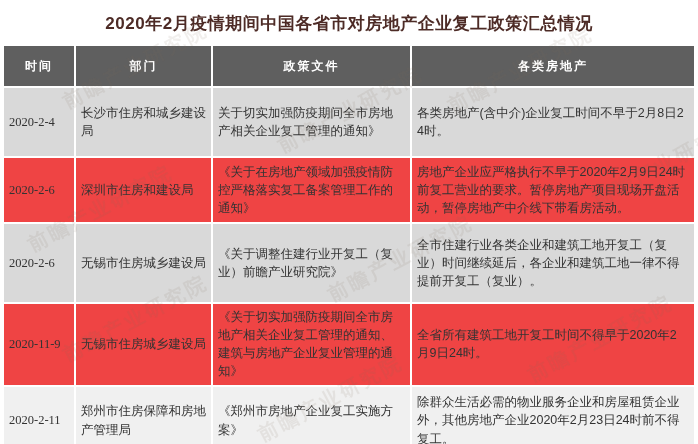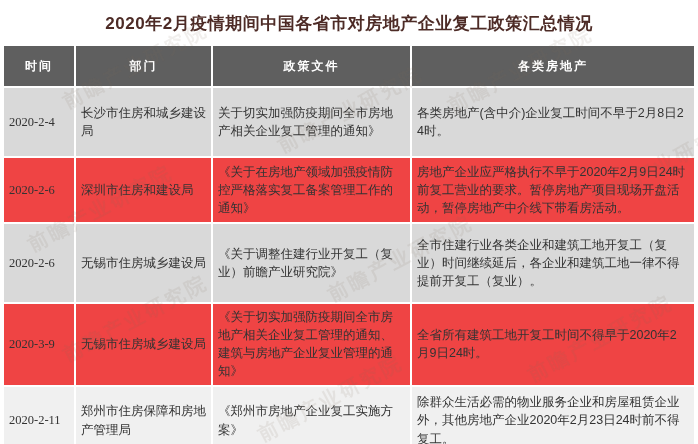--- a/index.html
+++ b/index.html
@@ -111,21 +111,21 @@
         <td>《关于在房地产领域加强疫情防控严格落实复工备案管理工作的通知》</td>
         <td>房地产企业应严格执行不早于2020年2月9日24时前复工营业的要求。暂停房地产项目现场开盘活动，暂停房地产中介线下带看房活动。</td>
       </tr>
       <tr class="bg-a rh3">
         <td class="date">2020-2-6</td>
         <td>无锡市住房城乡建设局</td>
         <td>《关于调整住建行业开复工（复业）前瞻产业研究院》</td>
         <td>全市住建行业各类企业和建筑工地开复工（复业）时间继续延后，各企业和建筑工地一律不得提前开复工（复业）。</td>
       </tr>
       <tr class="bg-b rh4">
-        <td class="date">2020-3-9</td>
+        <td class="date">2020-11-9</td>
         <td>无锡市住房城乡建设局</td>
         <td>《关于切实加强防疫期间全市房地产相关企业复工管理的通知、建筑与房地产企业复业管理的通知》</td>
         <td>全省所有建筑工地开复工时间不得早于2020年2月9日24时。</td>
       </tr>
       <tr class="bg-c rh5">
         <td class="date">2020-2-11</td>
         <td>郑州市住房保障和房地产管理局</td>
         <td>《郑州市房地产企业复工实施方案》</td>
         <td>除群众生活必需的物业服务企业和房屋租赁企业外，其他房地产企业2020年2月23日24时前不得复工。</td>
       </tr>

